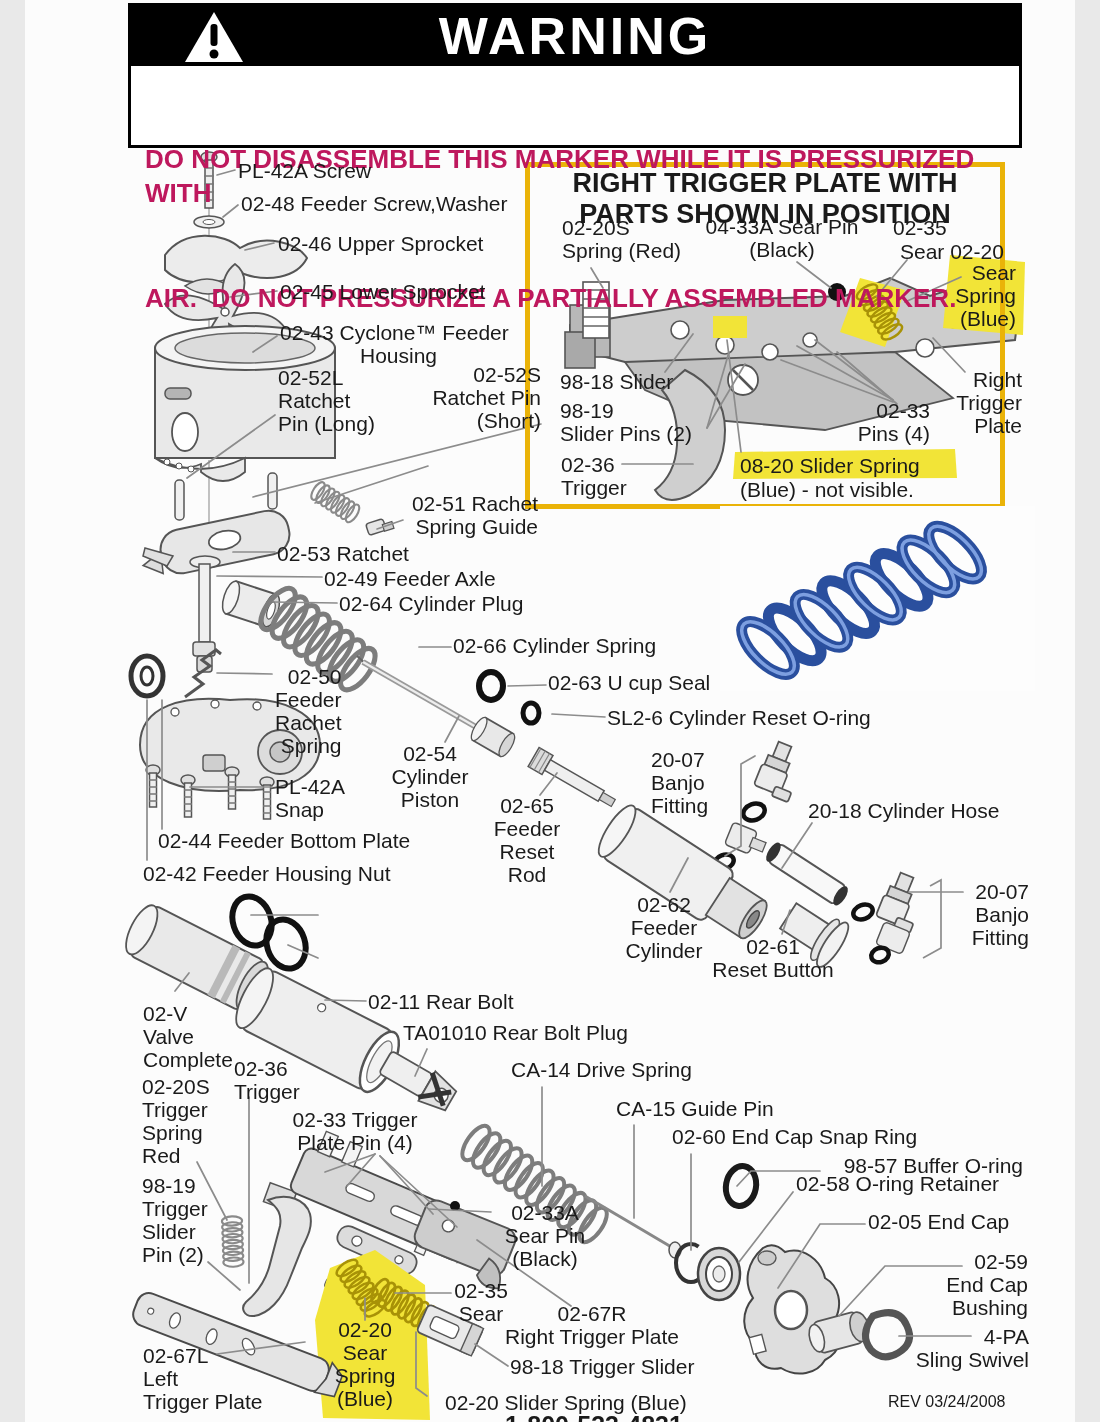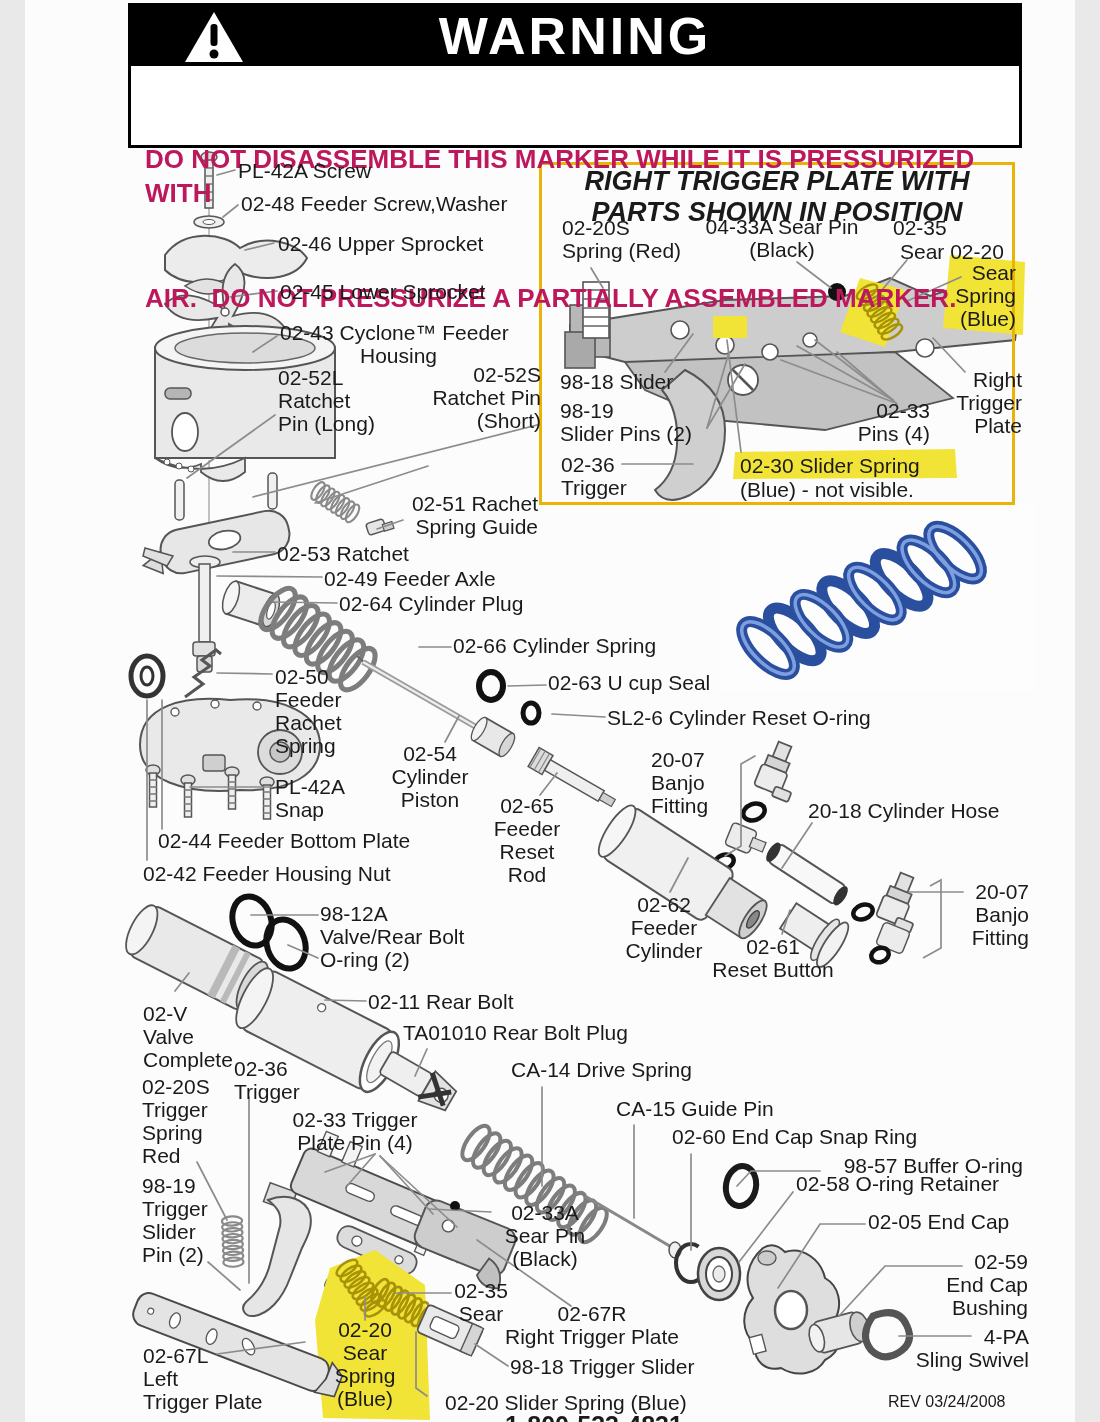--- a/index.html
+++ b/index.html
@@ -7,21 +7,21 @@
         font-family:"Liberation Sans", sans-serif;margin:0 auto;}
   .layer{position:absolute;left:0;top:0;width:1100px;height:1422px;}
   svg.layer{pointer-events:none;}
   
   .warnbox{position:absolute;left:103px;top:3px;width:888px;height:139px;border:3px solid #000;background:#fff;z-index:3;}
   .warnhead{height:60px;background:#000;color:#fff;display:flex;align-items:center;justify-content:center;position:relative;}
   .warntitle{font-weight:bold;font-size:52px;letter-spacing:3px;line-height:1;}
   .warntri{position:absolute;left:52px;top:4px;}
   .warnbody{padding:6px 14px 0 14px;font-weight:bold;font-size:26px;line-height:1.34;color:#be185d;white-space:pre-wrap;}
   
-  .inset{position:absolute;left:514px;top:162px;width:470px;height:337px;border:3px solid #eab308;z-index:2;font-style:italic;}
+  .inset{position:absolute;left:500px;top:162px;width:470px;height:337px;border:5px solid #eab308;z-index:2;}
   .insettitle{font-weight:bold;font-size:27px;line-height:1.07;text-align:center;color:#1a1a1a;margin-top:2px;}
   
   .lblayer{z-index:4;}
   .lbl{position:absolute;font-size:21px;line-height:1.1;color:#1a1a1a;white-space:pre-line;}
   .lbl.right{text-align:right;}
   .lbl.center{transform:translateX(-50%);text-align:center;}
   .photo{position:absolute;left:695px;top:506px;z-index:5;}
 </style>
 </head>
 <body>
@@ -471,21 +471,21 @@
 Pin (Long)</div>
       <div class="lbl right" style="right: 584px; top: 363px;">02-52S
 Ratchet Pin
 (Short)</div>
       <div class="lbl right" style="right: 587px; top: 492px;">02-51 Rachet
 Spring Guide</div>
       <div class="lbl" style="left: 252px; top: 542px;">02-53 Ratchet</div>
       <div class="lbl" style="left: 299px; top: 567px;">02-49 Feeder Axle</div>
       <div class="lbl" style="left: 314px; top: 592px;">02-64 Cylinder Plug</div>
       <div class="lbl" style="left: 428px; top: 634px;">02-66 Cylinder Spring</div>
-      <div class="lbl" style="left: 250px; top: 665px;">02-50
+      <div class="lbl" style="left: 250px; top: 665px; text-align: right;">02-50
 Feeder
 Rachet
 Spring</div>
       <div class="lbl" style="left: 250px; top: 775px;">PL-42A
 Snap</div>
       <div class="lbl" style="left: 133px; top: 829px;">02-44 Feeder Bottom Plate</div>
       <div class="lbl" style="left: 118px; top: 862px;">02-42 Feeder Housing Nut</div>
       <div class="lbl center" style="left: 405px; top: 742px;">02-54
 Cylinder
 Piston</div>
@@ -500,23 +500,20 @@
 Fitting</div>
       <div class="lbl" style="left: 783px; top: 799px;">20-18 Cylinder Hose</div>
       <div class="lbl center" style="left: 639px; top: 893px;">02-62
 Feeder
 Cylinder</div>
       <div class="lbl center" style="left: 748px; top: 935px;">02-61
 Reset Button</div>
       <div class="lbl right" style="right: 96px; top: 880px;">20-07
 Banjo
 Fitting</div>
-      <div class="lbl" style="left: 295px; top: 902px;">98-12A
-Valve/Rear Bolt
-O-ring (2)</div>
       <div class="lbl" style="left: 118px; top: 990px; margin-top: 12px;">02-V
 Valve
 Complete</div>
       <div class="lbl" style="left: 343px; top: 990px;">02-11 Rear Bolt</div>
       <div class="lbl" style="left: 378px; top: 1021px;">TA01010 Rear Bolt Plug</div>
       <div class="lbl" style="left: 486px; top: 1058px;">CA-14 Drive Spring</div>
       <div class="lbl" style="left: 578px; top: 1097px; margin-left: 13px;">CA-15 Guide Pin</div>
       <div class="lbl" style="left: 647px; top: 1125px;">02-60 End Cap Snap Ring</div>
       <div class="lbl right" style="right: 102px; top: 1154px;">98-57 Buffer O-ring</div>
       <div class="lbl" style="left: 771px; top: 1172px;">02-58 O-ring Retainer</div>
@@ -568,21 +565,21 @@
       <div class="lbl" style="left: 535px; top: 370px;">98-18 Slider</div>
       <div class="lbl" style="left: 535px; top: 399px;">98-19
 Slider Pins (2)</div>
       <div class="lbl" style="left: 536px; top: 453px;">02-36
 Trigger</div>
       <div class="lbl right" style="right: 195px; top: 399px;">02-33
 Pins (4)</div>
       <div class="lbl right" style="right: 103px; top: 368px;">Right
 Trigger
 Plate</div>
-      <div class="lbl" style="left: 715px; top: 454px;">02-30 Slider Spring</div>
+      <div class="lbl" style="left: 715px; top: 454px;">08-20 Slider Spring</div>
       <div class="lbl" style="left: 715px; top: 478px;">(Blue) - not visible.</div>
     </div>
 
   <svg class="photo" width="315" height="185" viewBox="0 0 315 185">
     <rect x="0" y="0" width="315" height="185" fill="#fdfdfd"></rect>
     <g transform="translate(48,142) rotate(-27)">
       <g fill="none" stroke="#2a4f9e" stroke-width="11">
         <ellipse cx="0" cy="0" rx="15" ry="34" transform="rotate(-18 0 0)"></ellipse>
         <ellipse cx="30" cy="0" rx="15" ry="34" transform="rotate(-18 30 0)"></ellipse>
         <ellipse cx="60" cy="0" rx="15" ry="34" transform="rotate(-18 60 0)"></ellipse>

